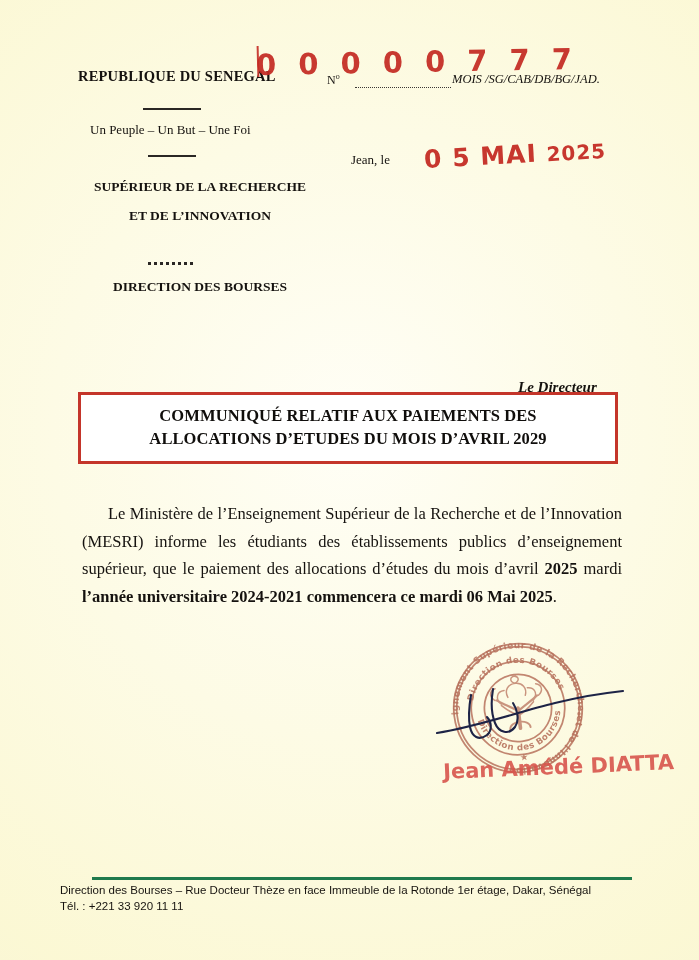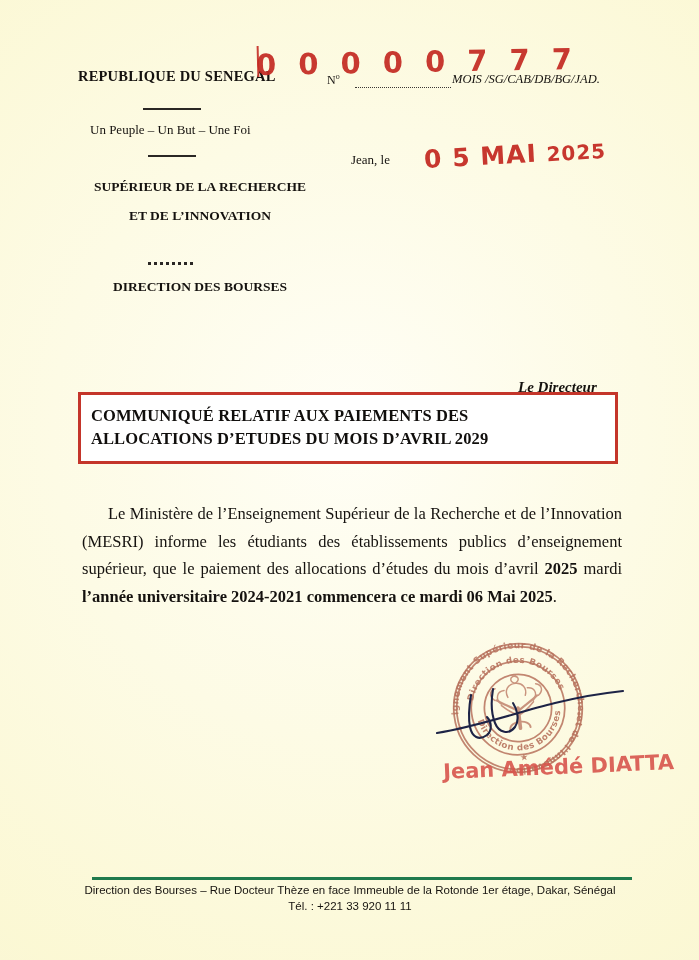--- a/index.html
+++ b/index.html
@@ -146,21 +146,21 @@
   }
 
   
   .title-box {
     left: 78px; top: 392px;
     width: 540px;
     box-sizing: border-box;
     border: 3px solid #c4352a;
     background: #ffffff;
     padding: 9px 10px 11px 10px;
-    text-align: left;
+    text-align: center;
   }
   .title-box .tline {
     font-weight: bold;
     font-size: 16.5px;
     line-height: 23px;
     letter-spacing: 0.1px;
     color: #100e0c;
     white-space: nowrap;
   }
 
@@ -208,21 +208,20 @@
 
   
   .footer-rule {
     left: 92px; top: 877px;
     width: 540px; height: 3px;
     background: #1f7a4d;
   }
   .footer-text {
     left: 60px; top: 882px;
     width: 580px;
-    text-align: center;
     font-family: "Liberation Sans", sans-serif;
     font-size: 11.5px;
     line-height: 16px;
     color: #16130f;
   }
 </style>
 </head>
 <body>
 
 <div id="page">

